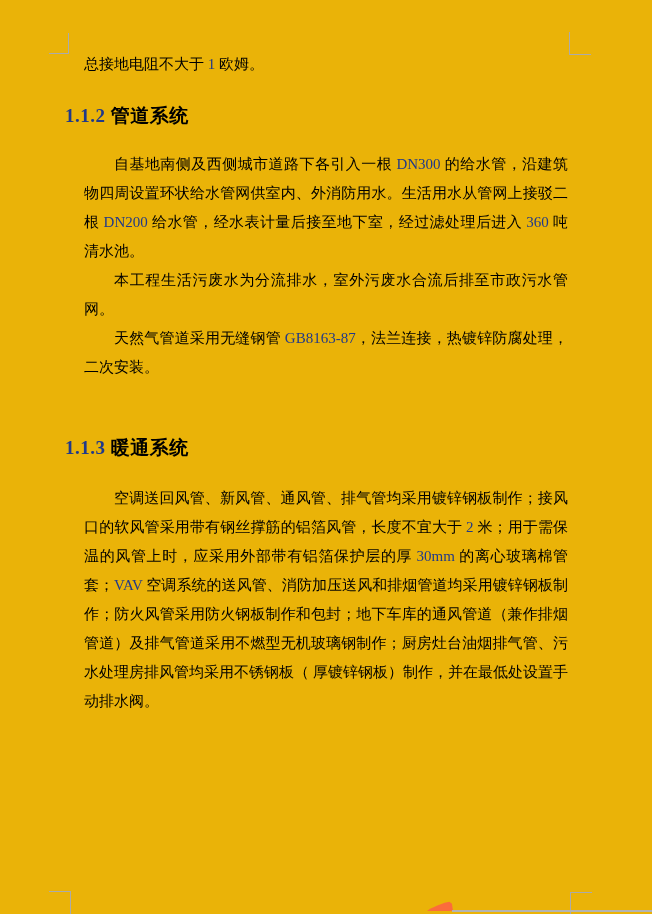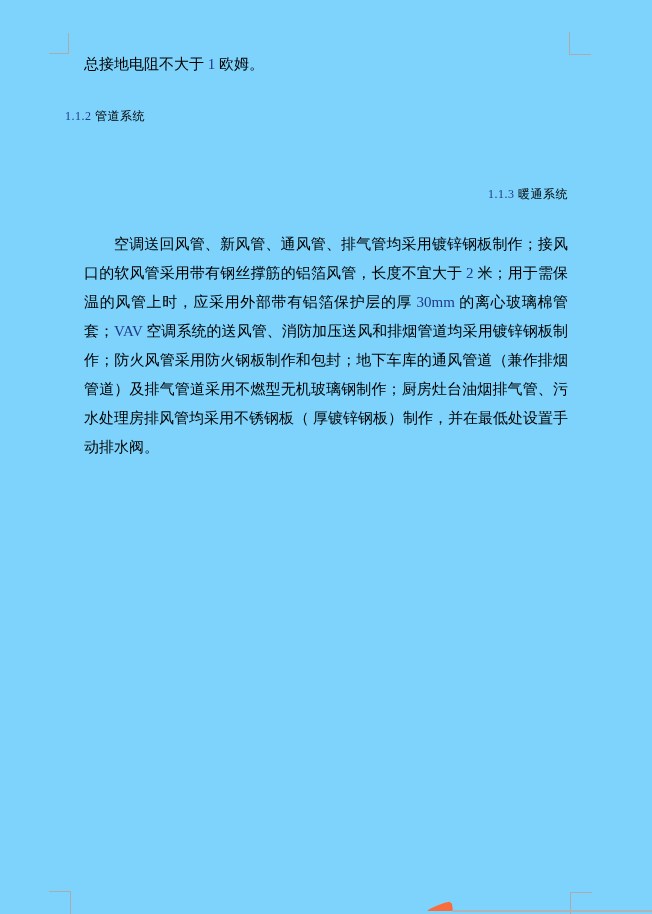--- a/index.html
+++ b/index.html
@@ -1,42 +1,42 @@
 <!DOCTYPE html>
 <html><head>
 <meta charset="utf-8">
 <style>
   html,body { margin:0; padding:0; background:#ffffff; }
   .page {
     position:relative;
     width:652px; height:914px;
-    background:#7dd3fc;
+    background:#eab308;
     overflow:hidden;
     font-family:"Liberation Serif","DejaVu Serif",serif;
     color:#000000;
   }
   .content {
     position:absolute; left:84px; top:0;
     width:484px;
     padding-top:50px;
     font-size:15px;
     line-height:29px;
   }
   .intro {
     margin:0;
     text-align:justify;
   }
   .heading {
-    font-size:12px;
-    font-weight:normal;
+    font-size:19px;
+    font-weight:bold;
     line-height:24px;
     margin:25px 0 22px -19px;
     letter-spacing:0.5px;
   }
-  .heading.second { margin-top:54px; margin-bottom:24px;text-align:right; }
+  .heading.second { margin-top:54px; margin-bottom:24px; }
   .para {
     margin:0;
     text-indent:2em;
     text-align:justify;
   }
   .latin {
     color:#20398A;
     font-family:"Liberation Serif","DejaVu Serif",serif;
   }
   
@@ -65,20 +65,23 @@
   <div class="mark mark-tl"></div>
   <div class="mark mark-tr"></div>
   <div class="mark mark-bl"></div>
   <div class="mark mark-br"></div>
 
   <div class="content">
     <p class="intro">总接地电阻不大于 <span class="latin">1</span> 欧姆。</p>
 
     <h2 class="heading"><span class="latin">1.1.2</span> 管道系统</h2>
     <div>
+        <p class="para">自基地南侧及西侧城市道路下各引入一根 <span class="latin">DN300</span> 的给水管，沿建筑物四周设置环状给水管网供室内、外消防用水。生活用水从管网上接驳二根 <span class="latin">DN200</span> 给水管，经水表计量后接至地下室，经过滤处理后进入 <span class="latin">360</span> 吨清水池。</p>
+        <p class="para">本工程生活污废水为分流排水，室外污废水合流后排至市政污水管网。</p>
+        <p class="para">天然气管道采用无缝钢管 <span class="latin">GB8163-87</span>，法兰连接，热镀锌防腐处理，二次安装。</p>
       </div>
 
     <h2 class="heading second"><span class="latin">1.1.3</span> 暖通系统</h2>
     <div>
         <p class="para">空调送回风管、新风管、通风管、排气管均采用镀锌钢板制作；接风口的软风管采用带有钢丝撑筋的铝箔风管，长度不宜大于 <span class="latin">2</span> 米；用于需保温的风管上时，应采用外部带有铝箔保护层的厚 <span class="latin">30mm</span> 的离心玻璃棉管套；<span class="latin">VAV</span> 空调系统的送风管、消防加压送风和排烟管道均采用镀锌钢板制作；防火风管采用防火钢板制作和包封；地下车库的通风管道（兼作排烟管道）及排气管道采用不燃型无机玻璃钢制作；厨房灶台油烟排气管、污水处理房排风管均采用不锈钢板（ 厚镀锌钢板）制作，并在最低处设置手动排水阀。</p>
       </div>
   </div>
 
   <div class="swoosh"></div>
   <div class="footer-line"></div>

